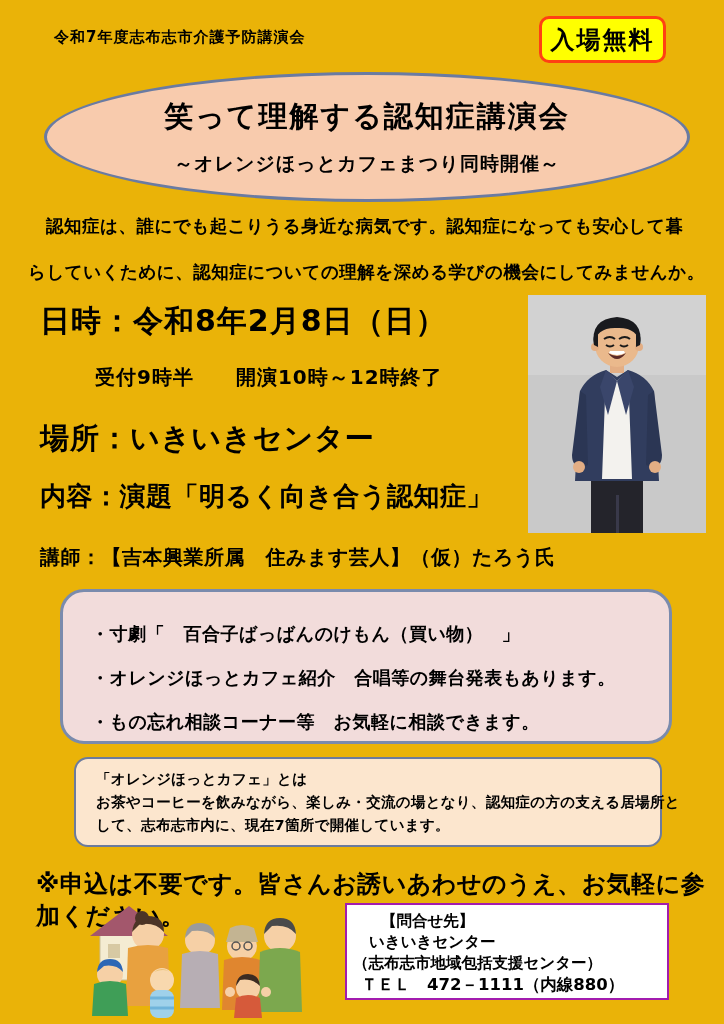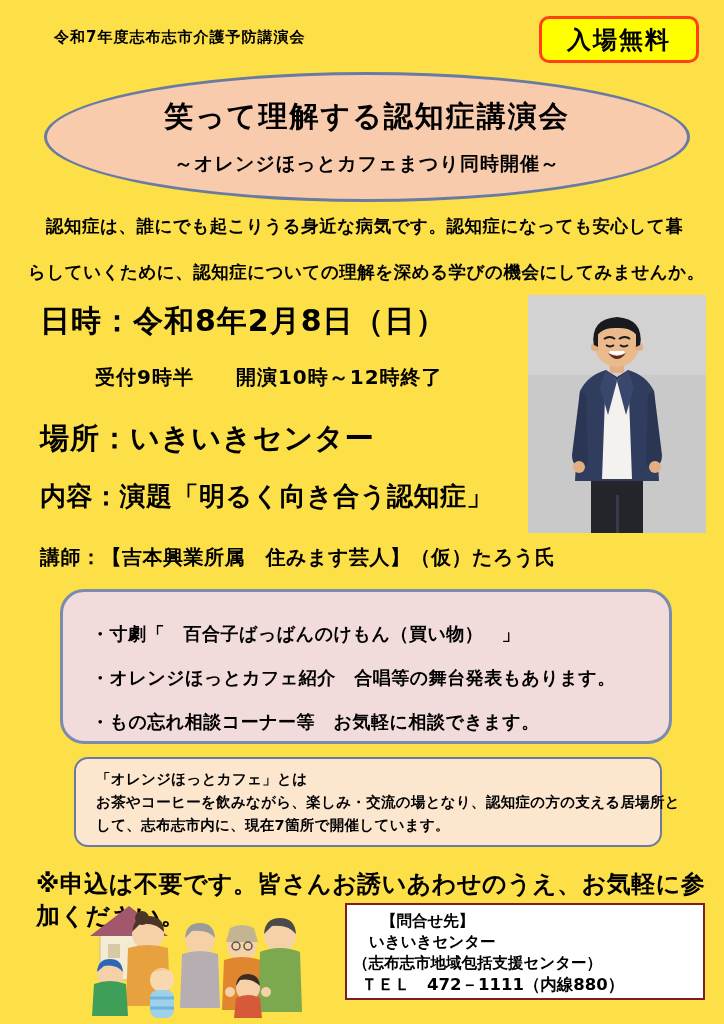--- a/index.html
+++ b/index.html
@@ -1,31 +1,31 @@
 <!DOCTYPE html>
 <html style="--text: #000000; --badge-bg: #FFFF00; --badge-border: #FF4013; --oval-fill: #F8CBAD; --oval-border: #6A7BA2; --program-fill: #F2DCDB; --program-border: #7A8BAD; --cafe-fill: #FCE6CE; --cafe-border: #6B7B9E;"><head>
 <meta charset="utf-8">
 <style>
   html,body{margin:0;padding:0;background:#e9e9e9;}
   .page{
     position:relative;
     width:724px;height:1024px;
-    background:#fde047;
+    background:#eab308;
     margin:0 auto;
     overflow:hidden;
     font-family:"DejaVu Sans","Liberation Sans",sans-serif;
     color:var(--text,#000);
     font-weight:bold;
   }
   .abs{position:absolute;}
 
   .header-label{left:54px;top:28px;font-size:15px;letter-spacing:1px;}
 
   .badge{
-    left:539px;top:16px;width:160px;height:47px;
+    left:539px;top:16px;width:127px;height:47px;
     background:var(--badge-bg,#FFFF00);
     border:3px solid var(--badge-border,#FF4013);
     border-radius:10px;
     display:flex;align-items:center;justify-content:center;
     font-size:24px;letter-spacing:2px;box-sizing:border-box;
   }
 
   .title-oval{
     left:44px;top:72px;width:646px;height:130px;
     background:var(--oval-fill,#F8CBAD);
@@ -67,22 +67,22 @@
     border-radius:14px;box-sizing:border-box;
     padding:9px 16px 0 20px;
   }
   .cafe-box .c-line{font-size:14.5px;line-height:23px;letter-spacing:0.3px;white-space:nowrap;}
 
   .note-line{left:36px;top:868px;font-size:24px;letter-spacing:0.5px;}
 
   .family{left:52px;top:896px;width:252px;height:124px;}
 
   .contact-box{
-    left:345px;top:903px;width:360px;height:97px;
-    border:2px solid #7f1d1d;background:#fff;box-sizing:border-box;
+    left:345px;top:903px;width:324px;height:97px;
+    border:2px solid #a21caf;background:#fff;box-sizing:border-box;
     padding-top:6px;
   }
   .contact-box .k-line{font-size:15.5px;line-height:21px;white-space:nowrap;}
   .cb-1{margin-left:34px;}
   .cb-2{margin-left:22px;}
   .cb-3{margin-left:6px;}
   .cb-4{margin-left:14px;font-size:16.5px !important;}
 </style>
 </head>
 <body>

